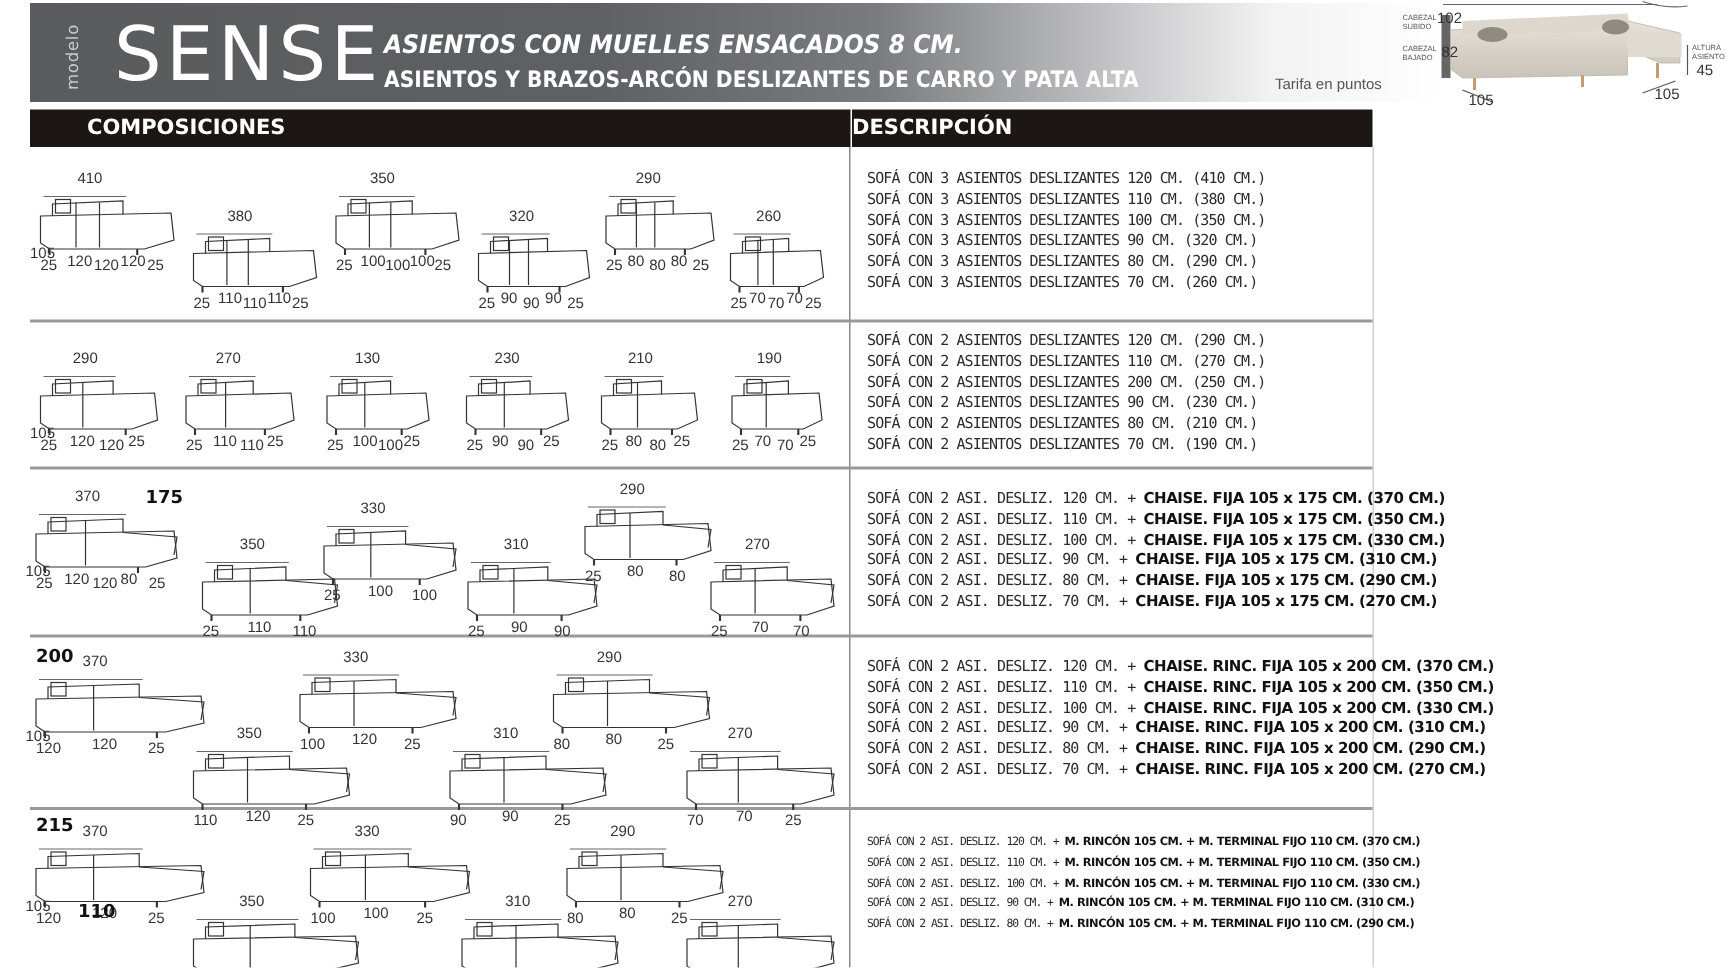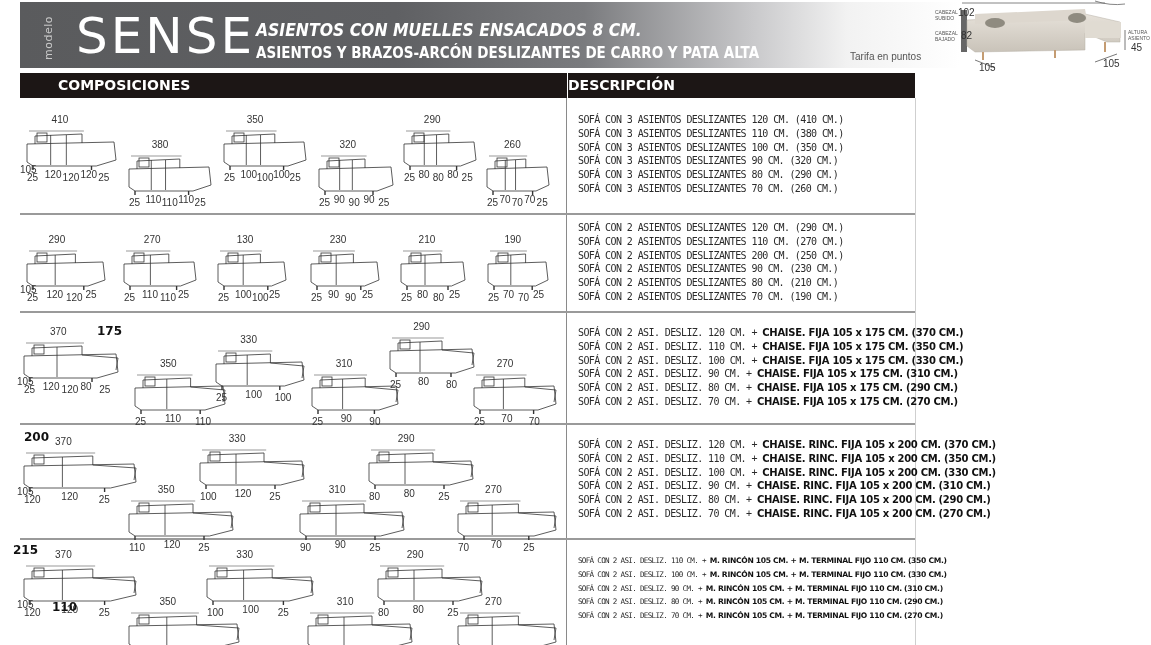--- a/index.html
+++ b/index.html
@@ -146,25 +146,25 @@
   </div>
   <div class="desc" style="top:340px;">
     <div><span>SOFÁ CON 2 ASI. DESLIZ. 120 CM. + </span><b>CHAISE. RINC. FIJA 105 x 200 CM. (370 CM.)</b></div>
     <div><span>SOFÁ CON 2 ASI. DESLIZ. 110 CM. + </span><b>CHAISE. RINC. FIJA 105 x 200 CM. (350 CM.)</b></div>
     <div><span>SOFÁ CON 2 ASI. DESLIZ. 100 CM. + </span><b>CHAISE. RINC. FIJA 105 x 200 CM. (330 CM.)</b></div>
     <div><span>SOFÁ CON 2 ASI. DESLIZ. 90 CM. + </span><b>CHAISE. RINC. FIJA 105 x 200 CM. (310 CM.)</b></div>
     <div><span>SOFÁ CON 2 ASI. DESLIZ. 80 CM. + </span><b>CHAISE. RINC. FIJA 105 x 200 CM. (290 CM.)</b></div>
     <div><span>SOFÁ CON 2 ASI. DESLIZ. 70 CM. + </span><b>CHAISE. RINC. FIJA 105 x 200 CM. (270 CM.)</b></div>
   </div>
   <div class="desc" style="top:456px;font-size:7.6px;letter-spacing:-0.7px;">
+    <div><span>SOFÁ CON 2 ASI. DESLIZ. 120 CM. + </span><b>M. RINCÓN 105 CM. + M. TERMINAL FIJO 110 CM. (370 CM.)</b></div>
     <div><span>SOFÁ CON 2 ASI. DESLIZ. 110 CM. + </span><b>M. RINCÓN 105 CM. + M. TERMINAL FIJO 110 CM. (350 CM.)</b></div>
     <div><span>SOFÁ CON 2 ASI. DESLIZ. 100 CM. + </span><b>M. RINCÓN 105 CM. + M. TERMINAL FIJO 110 CM. (330 CM.)</b></div>
     <div><span>SOFÁ CON 2 ASI. DESLIZ. 90 CM. + </span><b>M. RINCÓN 105 CM. + M. TERMINAL FIJO 110 CM. (310 CM.)</b></div>
     <div><span>SOFÁ CON 2 ASI. DESLIZ. 80 CM. + </span><b>M. RINCÓN 105 CM. + M. TERMINAL FIJO 110 CM. (290 CM.)</b></div>
-    <div><span>SOFÁ CON 2 ASI. DESLIZ. 70 CM. + </span><b>M. RINCÓN 105 CM. + M. TERMINAL FIJO 110 CM. (270 CM.)</b></div>
   </div>
 </div>
 
 <div id="diagrams">
     <div class="sofa" style="left: 25px; top: 130px;">
       <svg width="95" height="40" viewBox="0 0 95 40">
         <line x1="4" y1="1" x2="58.9" y2="1" stroke="#555" stroke-width="0.6"></line>
         <path d="M2 14 L89 12 L91 30 L71.25 36 L8 36 L2 32 Z" fill="none" stroke="#333" stroke-width="0.8"></path>
         <path d="M10 14 L10 6 L57 4 L57 13" fill="none" stroke="#333" stroke-width="0.8"></path>
         <rect x="12" y="3" width="10" height="9" fill="none" stroke="#333" stroke-width="0.8"></rect>
@@ -576,21 +576,21 @@
         <path d="M70.8 13 L114 16 L112 28" fill="none" stroke="#333" stroke-width="0.8"></path>
         <line x1="8" y1="36" x2="8" y2="40" stroke="#333" stroke-width="1.4"></line>
         <line x1="82.6" y1="36" x2="82.6" y2="40" stroke="#333" stroke-width="1.4"></line>
       </svg>
     </div>
     <div class="dim" style="left: 55.04px; top: 549px;">370</div>
     <div class="dim" style="left: 24px; top: 607px;">120</div>
     <div class="dim" style="left: 61.3333px; top: 604px;">120</div>
     <div class="dim" style="left: 98.6667px; top: 607px;">25</div>
     <div class="dim" style="left: 17px; top: 599px;">105</div>
-    <div class="dim big" style="left: 13px; top: 543px;">215</div>
+    <div class="dim big" style="left: 24px; top: 543px;">215</div>
     <div class="dim big" style="left: 52px; top: 600px;">110</div>
     <div class="sofa" style="left: 127px; top: 612px;">
       <svg width="116" height="40" viewBox="0 0 116 40">
         <line x1="4" y1="1" x2="71.92" y2="1" stroke="#555" stroke-width="0.6"></line>
         <path d="M2 14 L110 12 L112 30 L87 36 L8 36 L2 32 Z" fill="none" stroke="#333" stroke-width="0.8"></path>
         <path d="M10 14 L10 6 L69.6 4 L69.6 13" fill="none" stroke="#333" stroke-width="0.8"></path>
         <rect x="12" y="3" width="10" height="9" fill="none" stroke="#333" stroke-width="0.8"></rect>
         <line x1="39.8" y1="5" x2="39.8" y2="35" fill="none" stroke="#333" stroke-width="0.8"></line>
         <path d="M69.6 13 L112 16 L110 28" fill="none" stroke="#333" stroke-width="0.8"></path>
         <line x1="8" y1="36" x2="8" y2="40" stroke="#333" stroke-width="1.4"></line>

